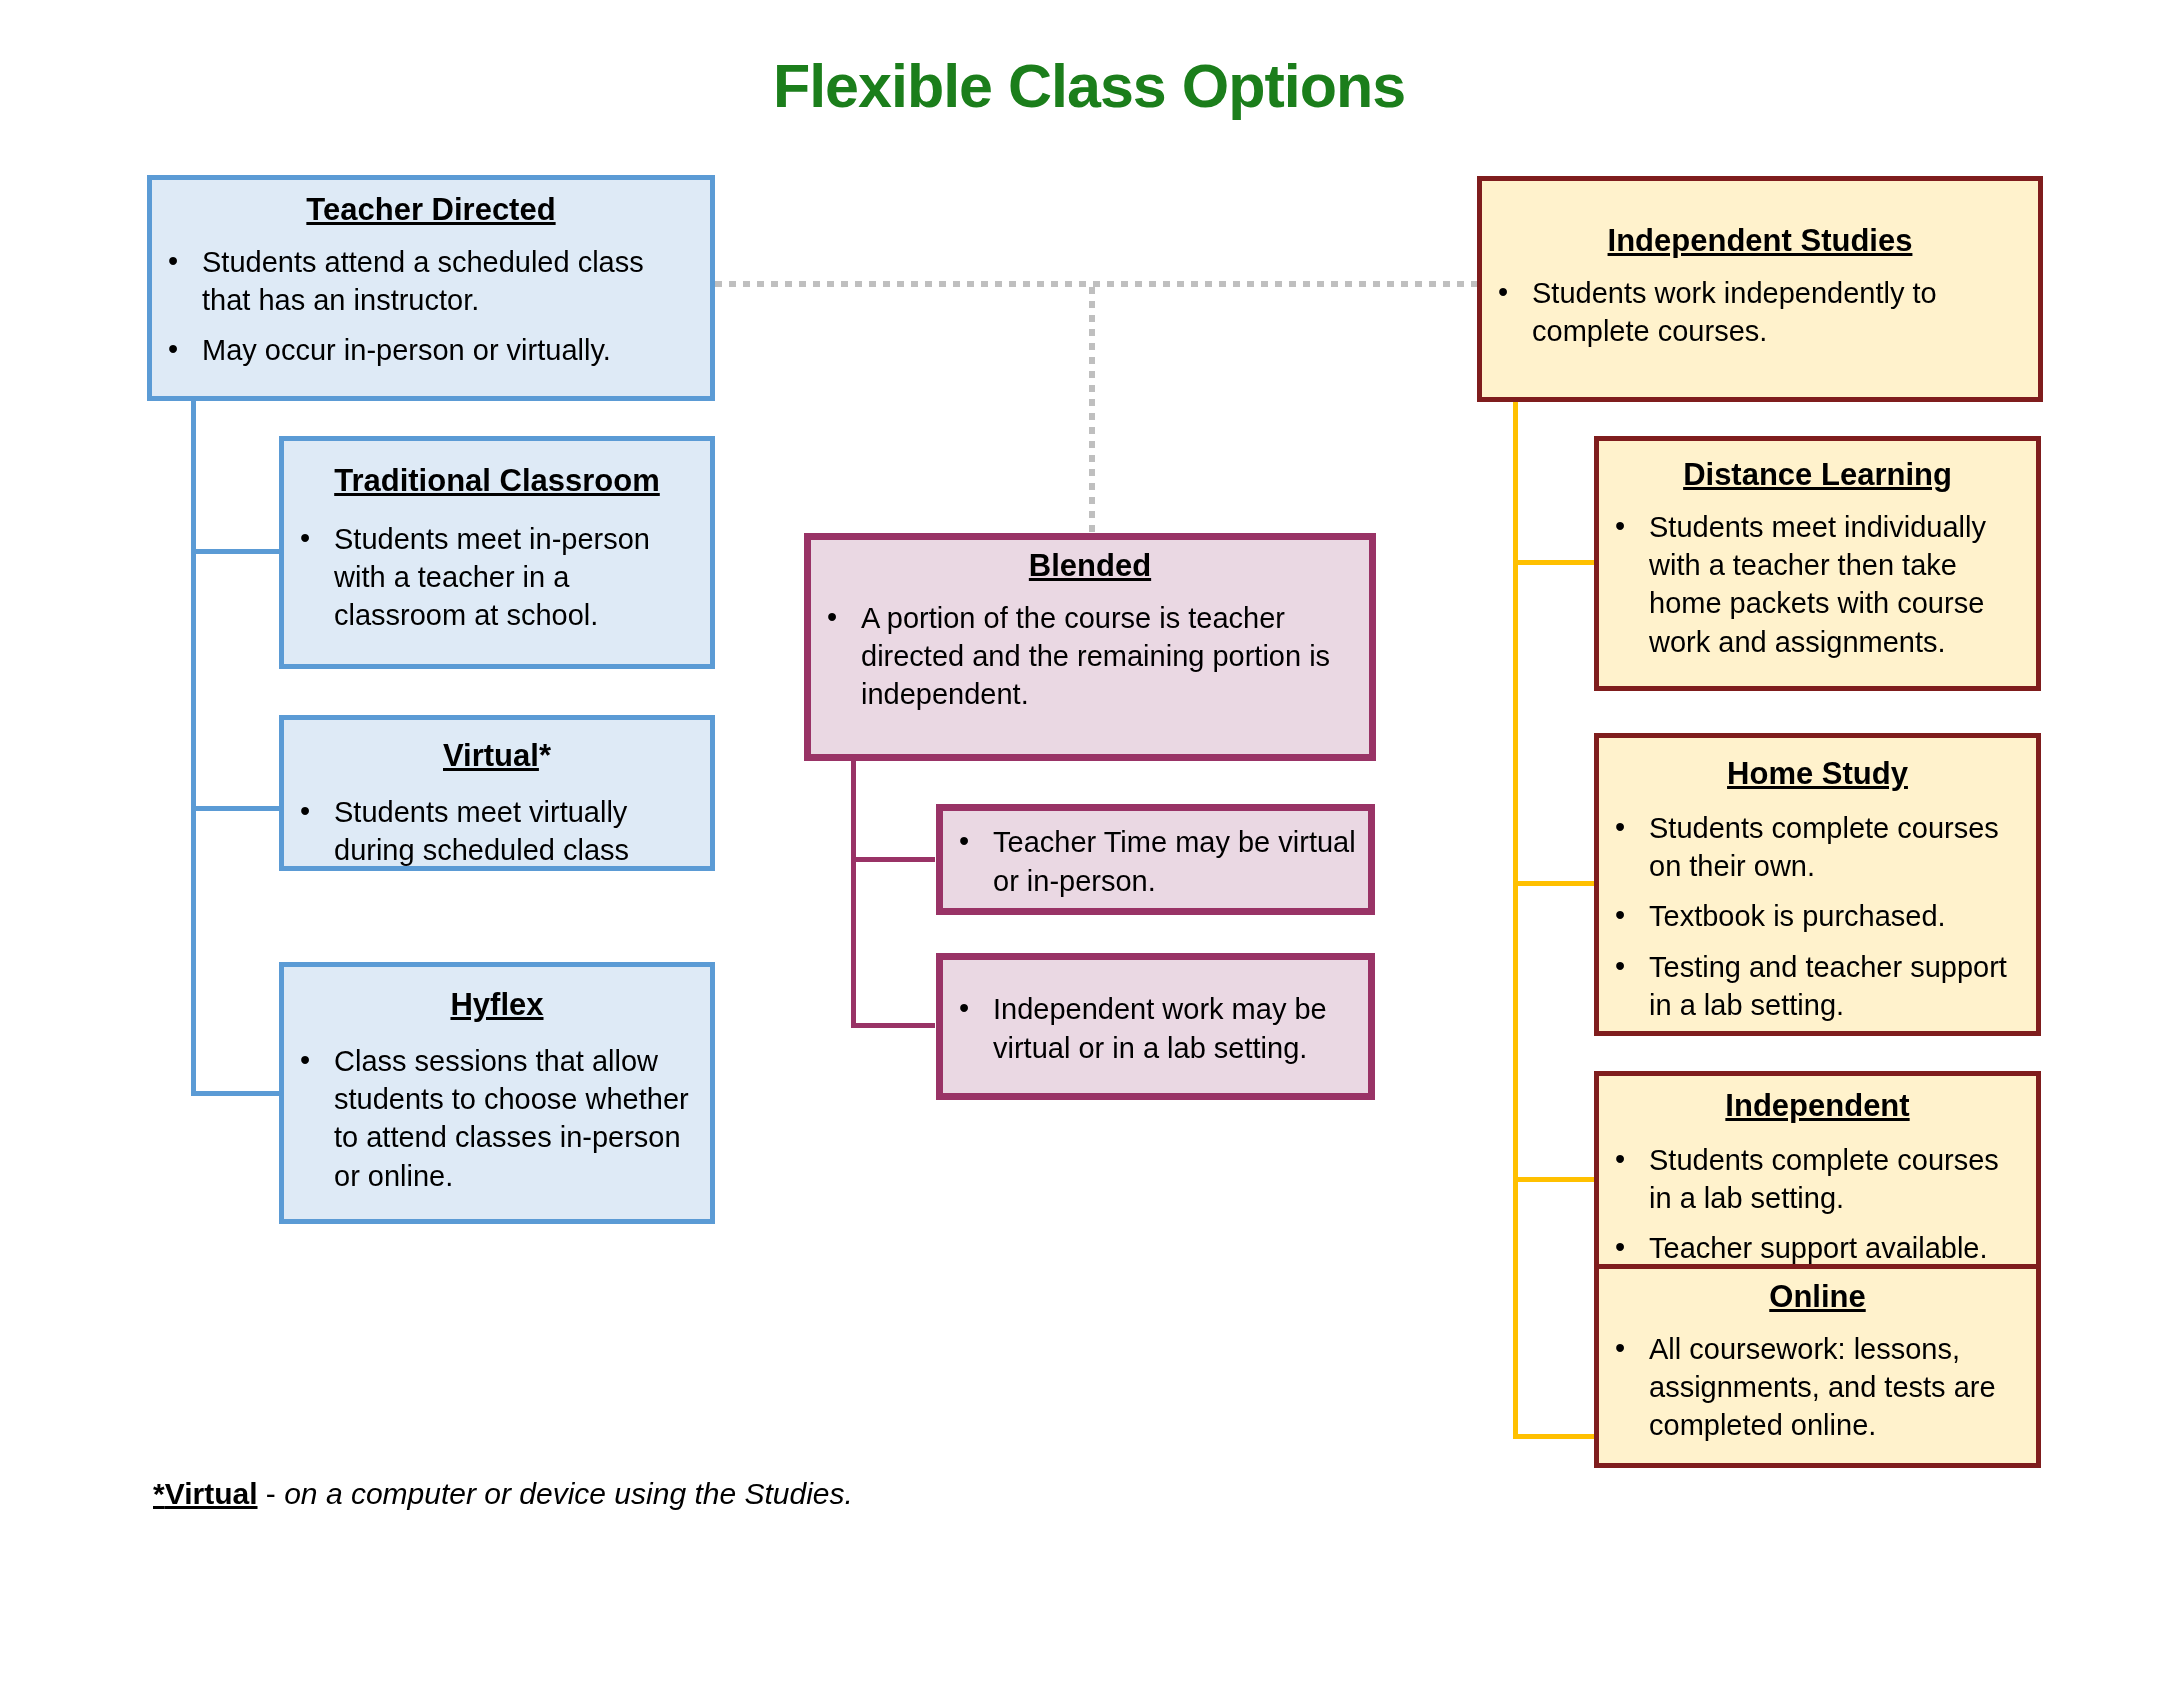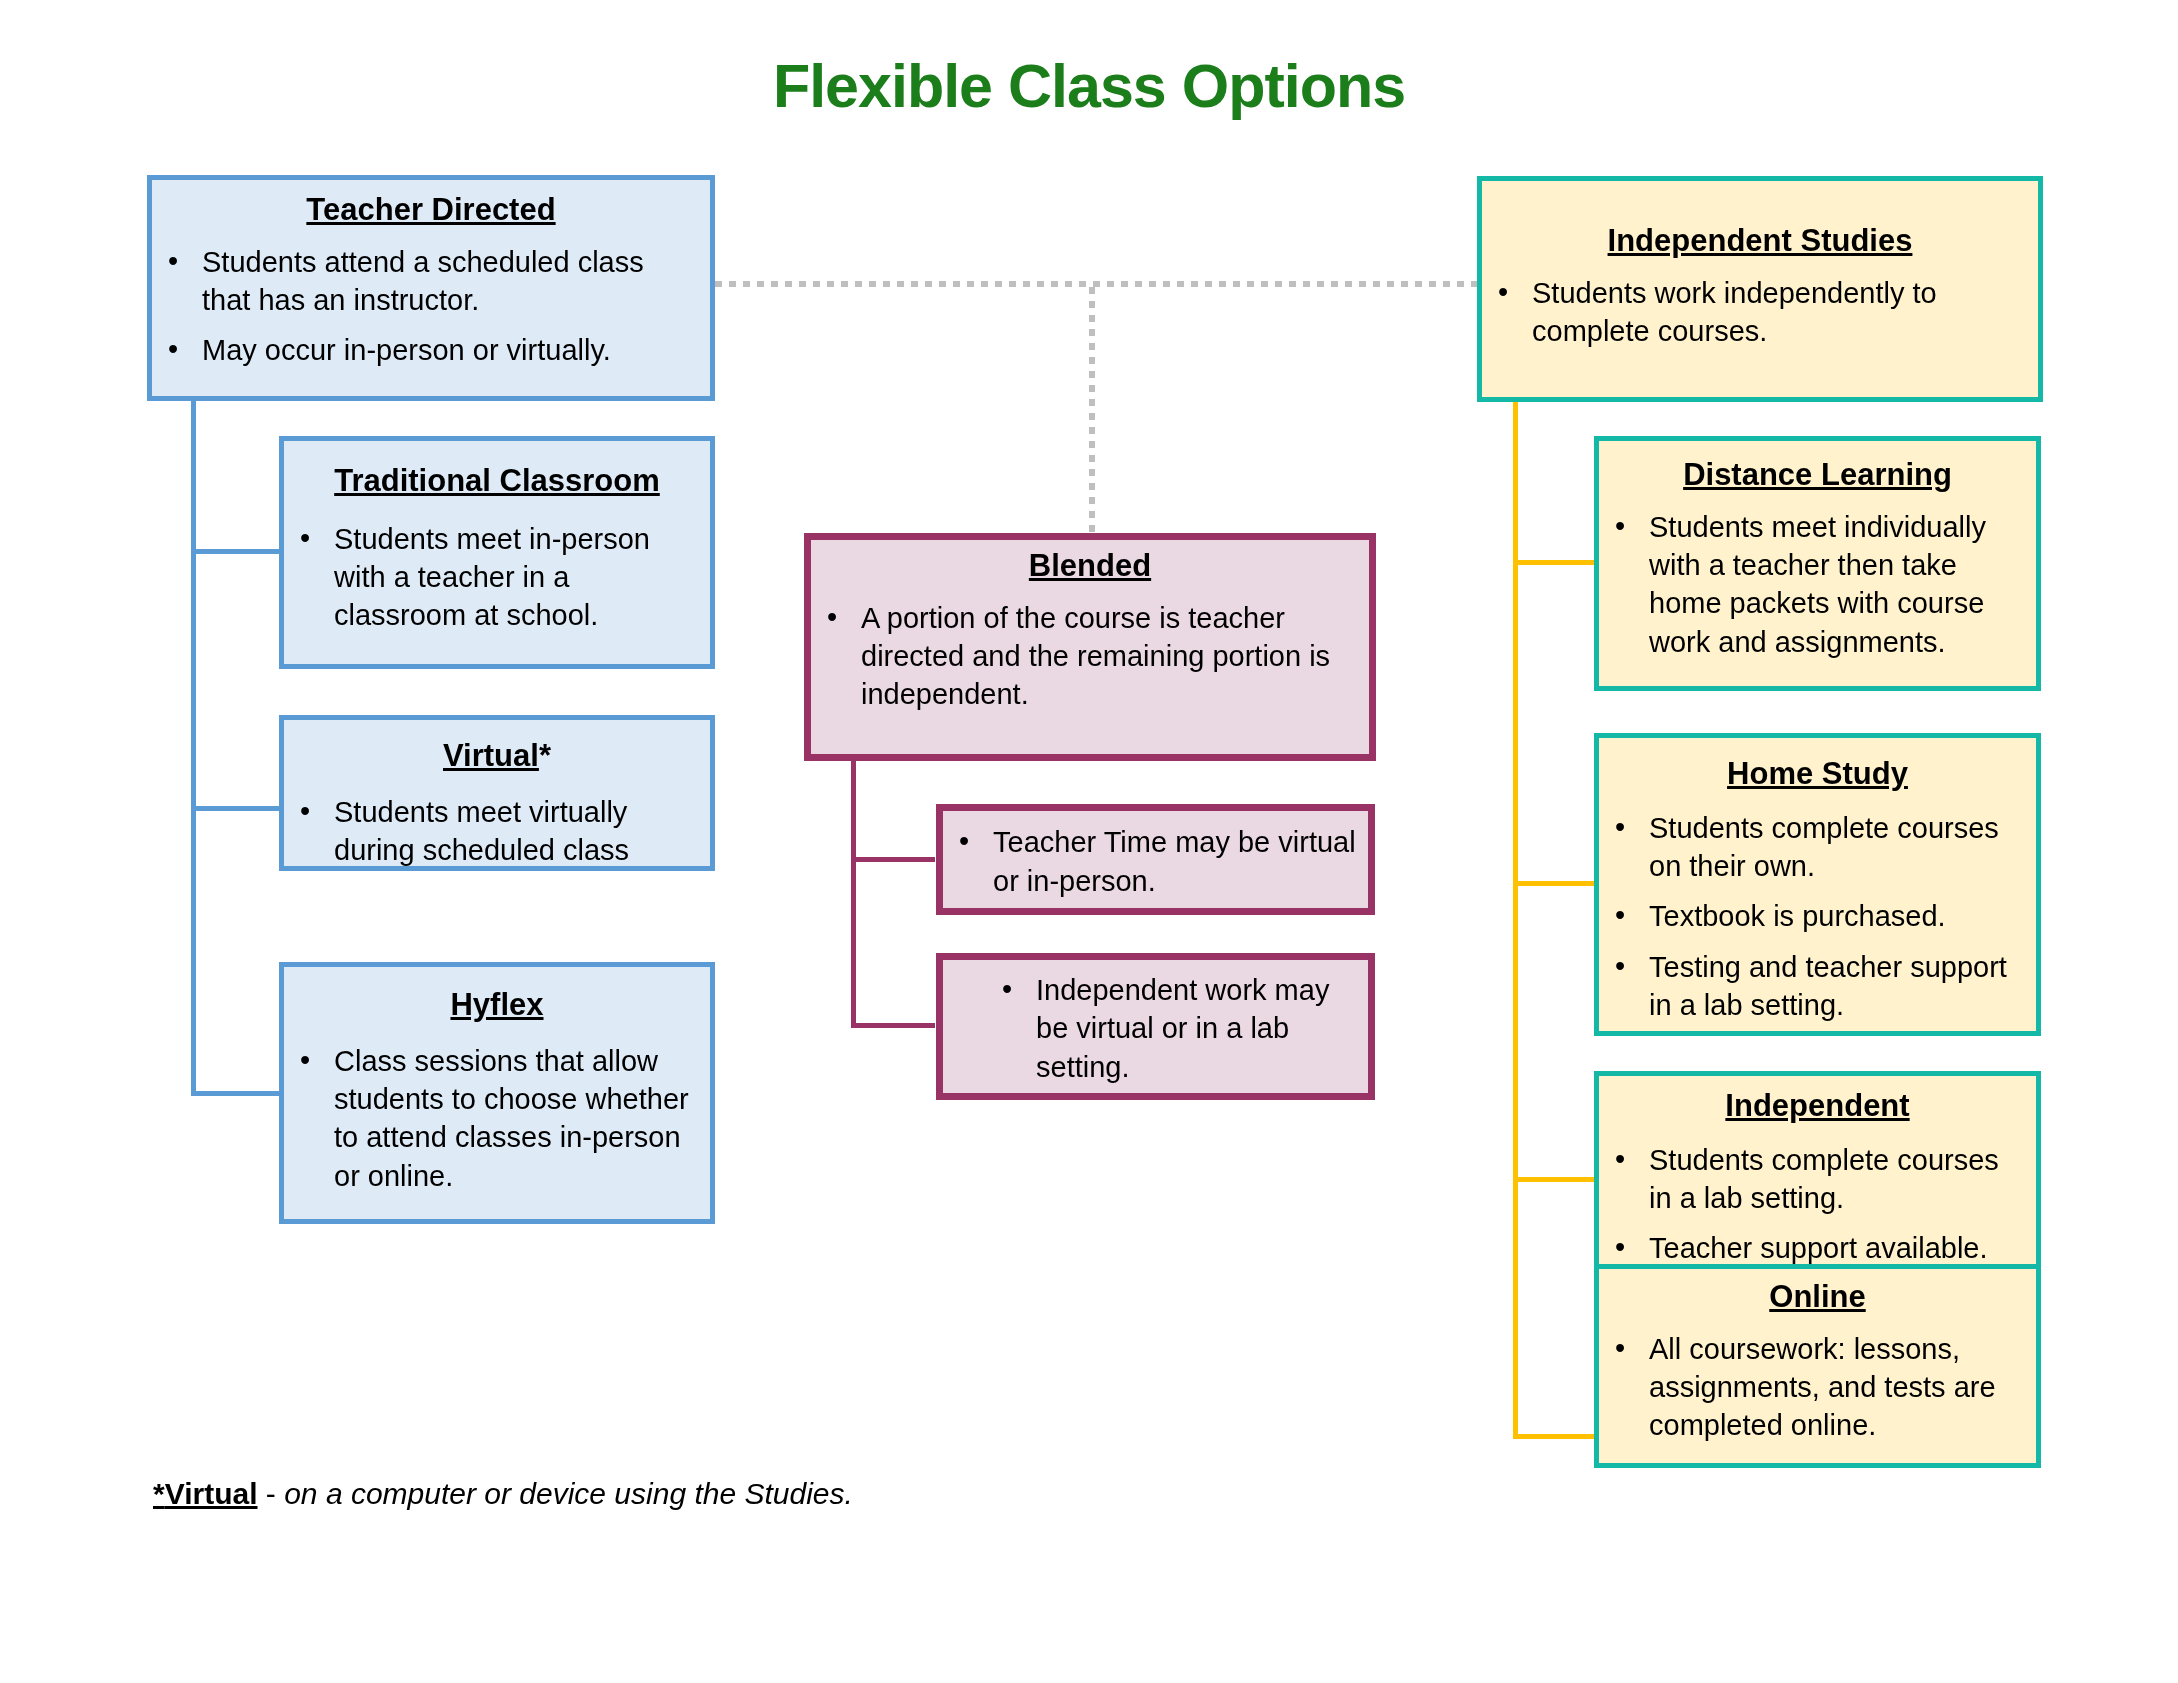--- a/index.html
+++ b/index.html
@@ -8,21 +8,21 @@
     font-family:"Liberation Sans", sans-serif; color:#000;
   }
   .page-title {
     position:absolute; left:0; top:51px; width:100%;
     text-align:center; font-size:61px; font-weight:700; color:#1B7E1B;
     letter-spacing:-1px;
   }
   .box { position:absolute; box-sizing:border-box; font-size:29px; line-height:1.32; overflow:hidden; }
   .blue   { border:5px solid #5B9BD5; background:#DEEAF6; }
   .maroon { border:7px solid #993366; background:#EAD8E3; }
-  .yellow { border:5px solid #14b8a6; background:#FFF2CC; }
+  .yellow { border:5px solid #7f1d1d; background:#FFF2CC; }
   .box-title { text-align:center; font-weight:700; font-size:31px; margin:10px 6px 4px 6px; }
   .u { text-decoration:underline; }
   .b { font-weight:700; }
   .i { font-style:italic; }
   ul.bullets { list-style:none; margin:4px 0 0 0; padding:0 12px 0 0; }
   .bullets li { position:relative; padding-left:50px; margin:12px 0; }
   .bullets li::before { content:"\2022"; position:absolute; left:16px; top:-1px; }
   .vcenter { display:flex; flex-direction:column; justify-content:center; }
   .line { position:absolute; }
   .line.blue-l   { background:#5B9BD5; }
@@ -92,21 +92,21 @@
       <li>A portion of the course is teacher directed and the remaining portion is independent.</li>
     </ul>
   </div>
 
   <div class="box maroon vcenter" style="left:936px; top:804px; width:439px; height:111px;">
     <ul class="bullets">
       <li>Teacher Time may be virtual or in-person.</li>
     </ul>
   </div>
 
-  <div class="box maroon vcenter" style="left:936px; top:953px; width:439px; height:147px;padding-left:43px;">
+  <div class="box maroon vcenter" style="left:936px; top:953px; width:439px; height:147px;">
     <ul class="bullets">
       <li>Independent work may be virtual or in a lab setting.</li>
     </ul>
   </div>
 
   <div class="box yellow" style="left:1477px; top:176px; width:566px; height:226px;">
     <div class="box-title" style="margin-top:40px;"><span class="u">Independent Studies</span></div>
     <ul class="bullets">
       <li>Students work independently to complete courses.</li>
     </ul>

